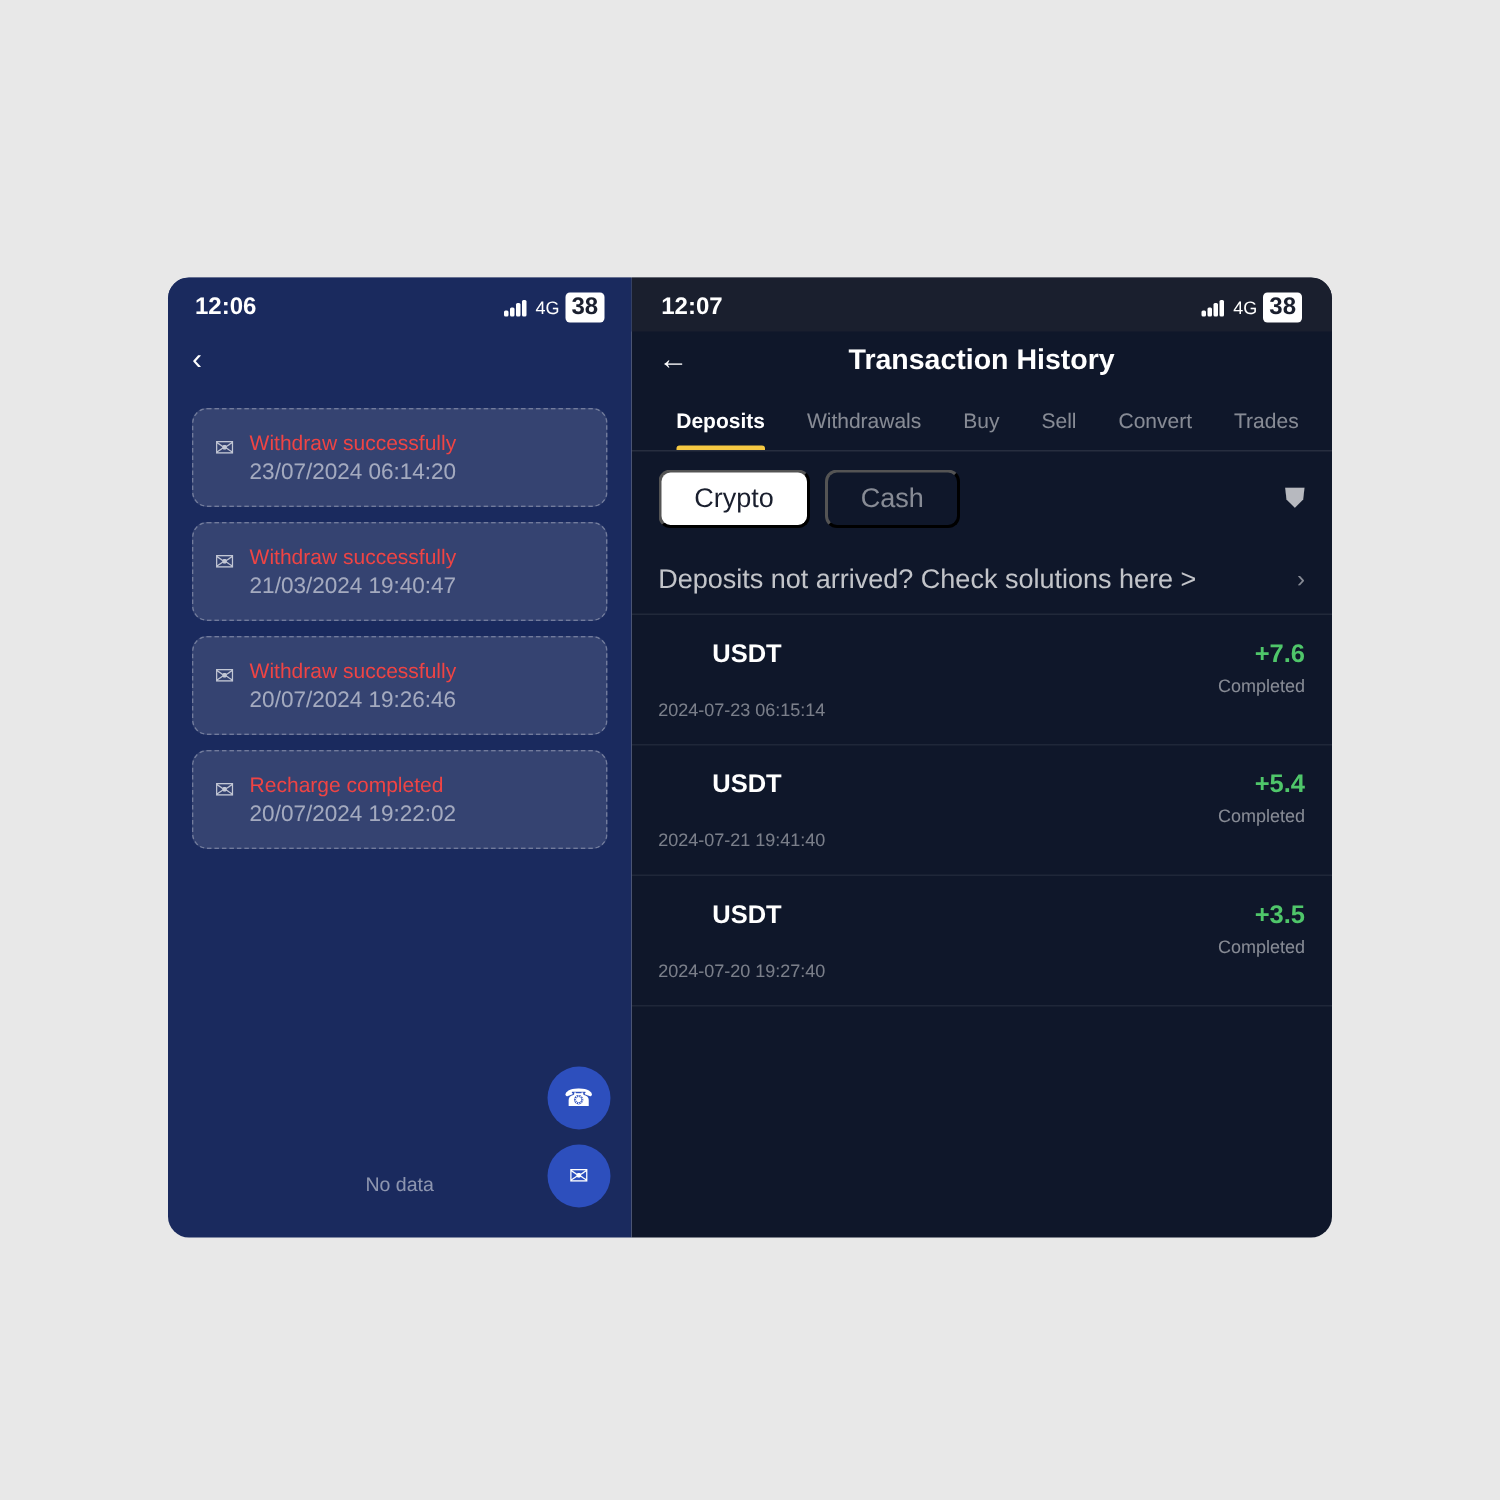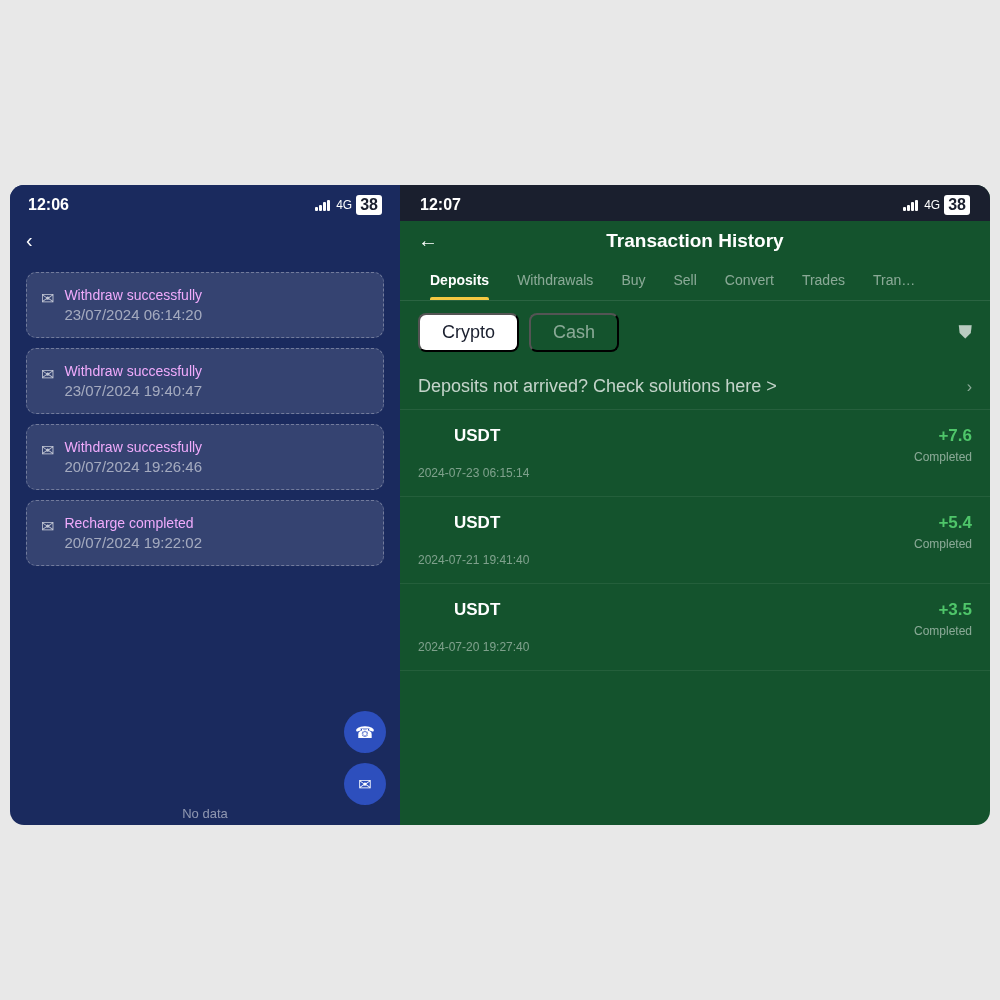--- a/index.html
+++ b/index.html
@@ -9,21 +9,21 @@
       background: #e8e8e8;
       display: flex;
       align-items: center;
       justify-content: center;
       font-family: -apple-system, BlinkMacSystemFont, 'Segoe UI', sans-serif;
       overflow: hidden;
     }
 
     .phones-container {
       display: flex;
-      width: 980px;
+      width: 776px;
       height: 650px;
       margin-top: 20px;
       gap: 0;
       position: relative;
     }
 
     
     .phone-left {
       width: 390px;
       height: 640px;
@@ -83,35 +83,35 @@
 
     .notif-icon {
       color: rgba(255,255,255,0.7);
       font-size: 16px;
       margin-top: 2px;
       flex-shrink: 0;
     }
 
     .notif-content {}
     .notif-title {
-      color: #f0abfc;
+      color: #ef4444;
       font-size: 14px;
       font-weight: 500;
     }
     .notif-date {
       color: rgba(255,255,255,0.55);
       font-size: 15px;
       margin-top: 3px;
     }
 
     .no-data {
       text-align: center;
       color: rgba(255,255,255,0.5);
       font-size: 13px;
-      padding: 8px 0 4px;
+      padding: 8px 0 28px;
     }
 
     .fab-container {
       position: absolute;
       bottom: 20px;
       right: 14px;
       display: flex;
       flex-direction: column;
       gap: 10px;
     }
@@ -126,21 +126,21 @@
       justify-content: center;
       color: white;
       font-size: 16px;
       cursor: pointer;
     }
 
     
     .phone-right {
       width: 590px;
       height: 640px;
-      background: #14532d;
+      background: #0f172a;
       border-radius: 0 14px 14px 0;
       overflow: hidden;
       display: flex;
       flex-direction: column;
     }
 
     .status-bar-right {
       display: flex;
       justify-content: space-between;
       align-items: center;
@@ -351,21 +351,21 @@
       <span class="notif-icon">✉</span>
       <div class="notif-content">
         <div class="notif-title">Withdraw successfully</div>
         <div class="notif-date">23/07/2024 06:14:20</div>
       </div>
     </div>
         <div class="notif-card">
       <span class="notif-icon">✉</span>
       <div class="notif-content">
         <div class="notif-title">Withdraw successfully</div>
-        <div class="notif-date">23/07/2024 19:40:47</div>
+        <div class="notif-date">21/03/2024 19:40:47</div>
       </div>
     </div>
         <div class="notif-card">
       <span class="notif-icon">✉</span>
       <div class="notif-content">
         <div class="notif-title">Withdraw successfully</div>
         <div class="notif-date">20/07/2024 19:26:46</div>
       </div>
     </div>
         <div class="notif-card">

